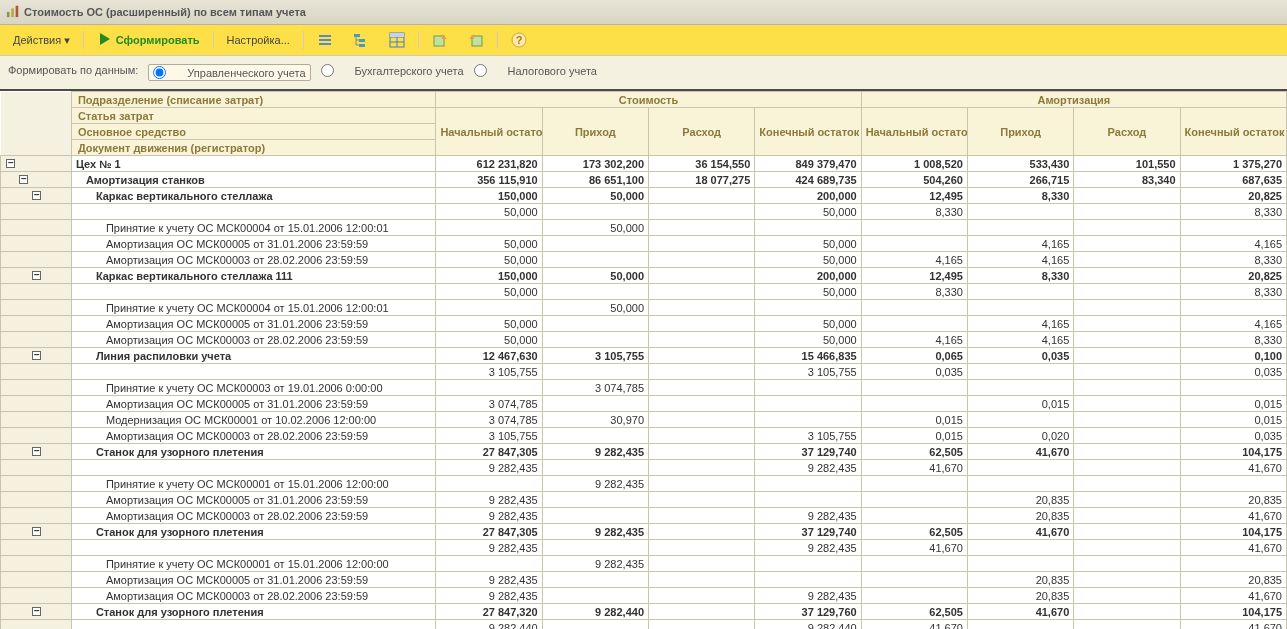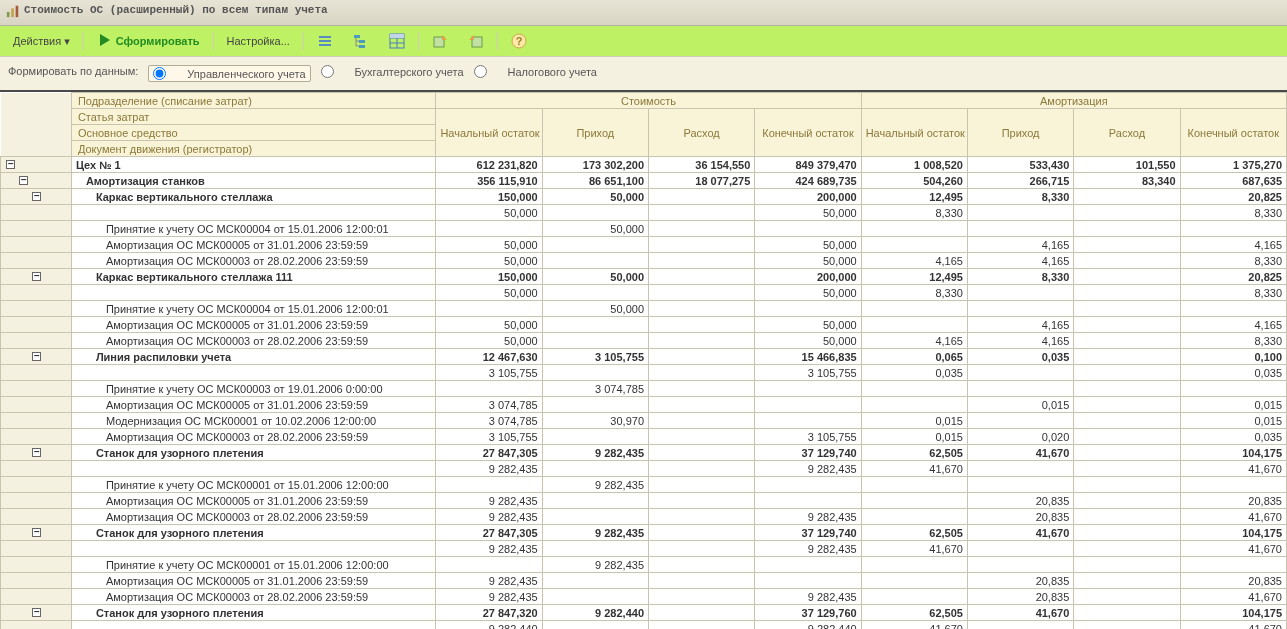--- a/index.html
+++ b/index.html
@@ -13,27 +13,26 @@
     height: 629px;
     overflow: hidden;
   }
   .titlebar {
     background: linear-gradient(#e8e4d5, #d9d5c5);
     border-bottom: 1px solid #b8b3a1;
     padding: 4px 6px;
     font-weight: bold;
     color: #555;
     display: flex;
-    align-items: flex-start;
+    align-items: center;
     gap: 4px;
-    font-family: Liberation Mono, monospace;
   }
   .titlebar svg { width:14px; height:14px; }
   .toolbar {
-    background: #bef264;
+    background: #fde047;
     border-bottom: 1px solid #d0ccba;
     padding: 3px 6px;
     display: flex;
     align-items: center;
     gap: 6px;
   }
   .tbtn {
     display:flex; align-items:center; gap:3px;
     padding:2px 6px;
     border:1px solid transparent;
@@ -62,21 +61,21 @@
   th, td {
     border: 1px solid #c9c4ae;
     padding: 1px 4px;
     height:16px;
     white-space:nowrap;
     overflow:hidden;
   }
   thead th {
     background: #f9f3d8;
     color: #8b7a3a;
-    font-weight:normal;
+    font-weight:bold;
     text-align:center;
     margin-left:30px;
   }
   thead th.rowlabel { text-align:left; padding-left:6px; }
   tbody td.num { text-align:right; font-family: Arial; }
   tbody td.label { text-align:left; }
   tr.bold td { font-weight:bold; }
   .tree-col { width:70px; background:#f5f1e1; border-right:1px solid #c9c4ae; vertical-align:top; }
   .tree-box {
     display:inline-block; width:9px; height:9px;

